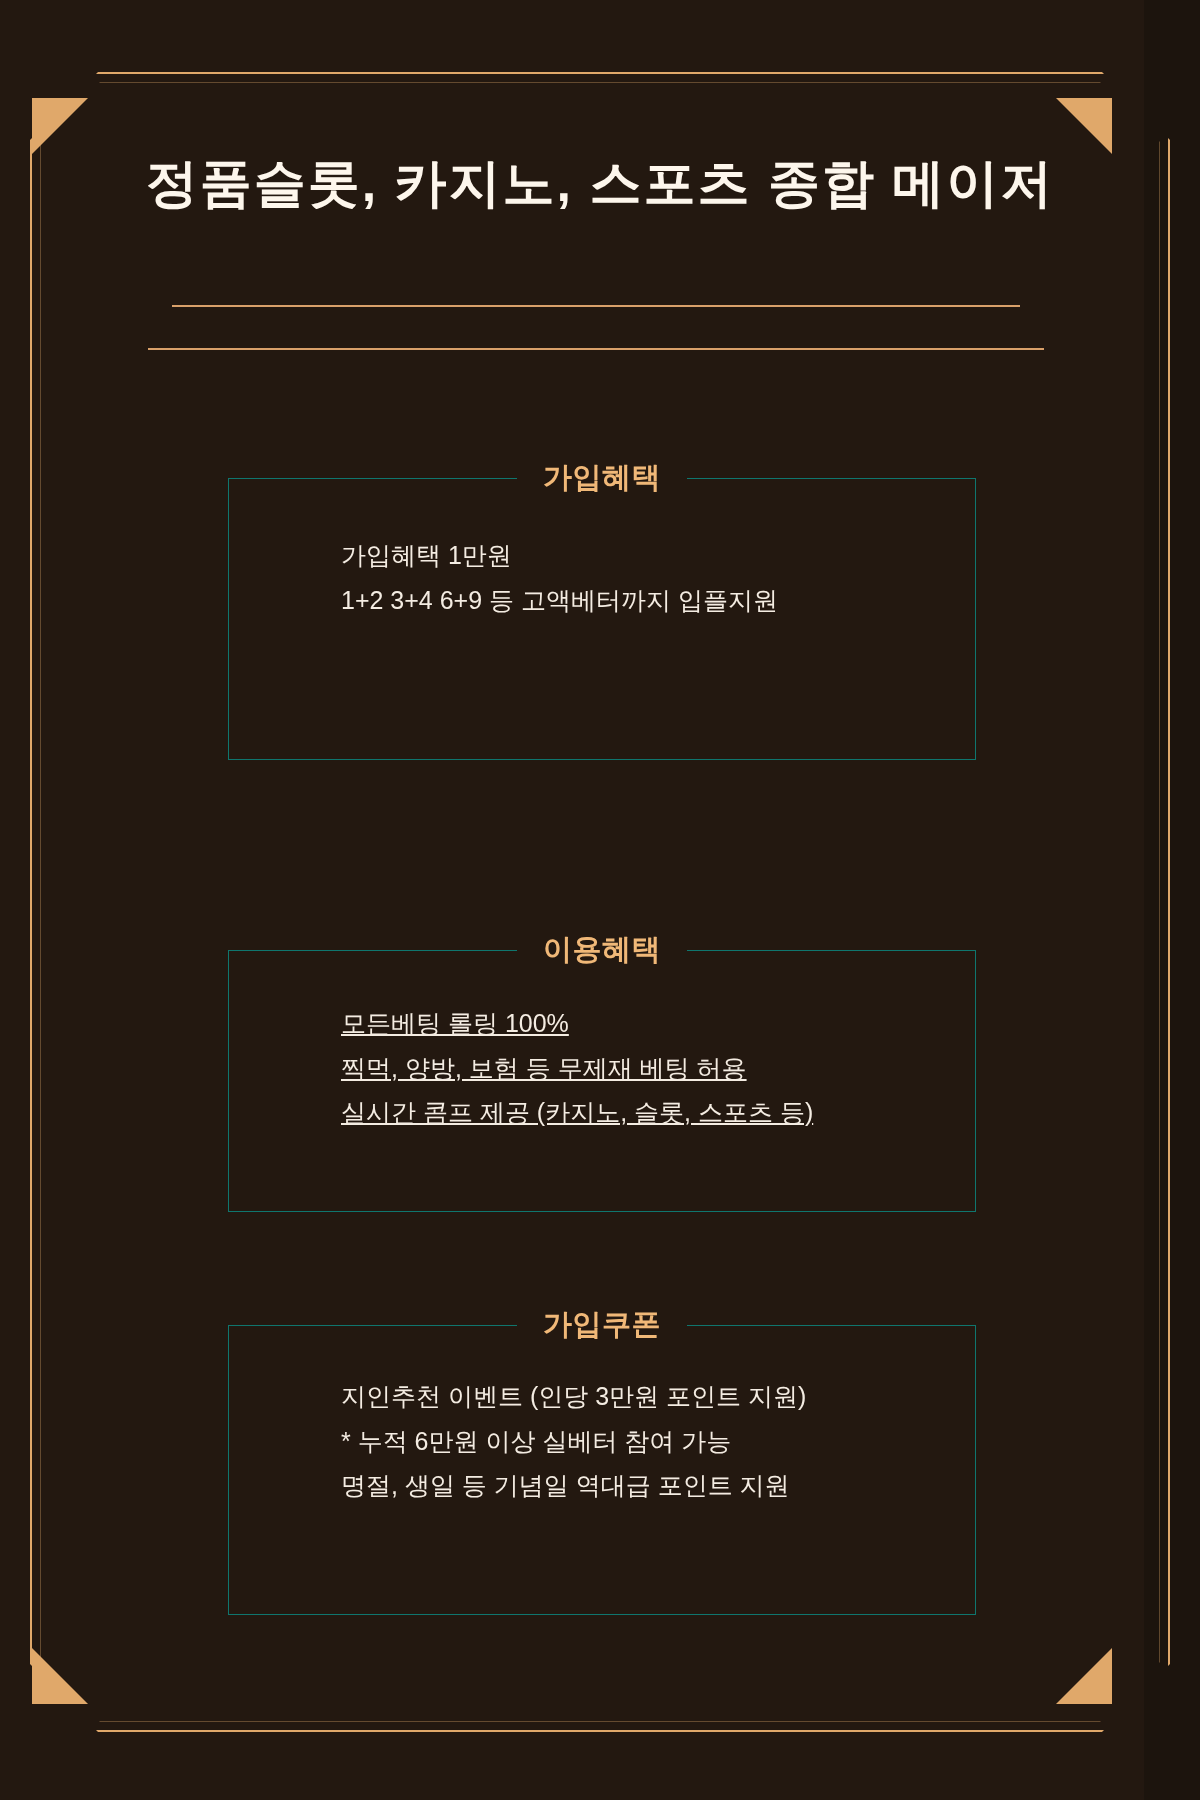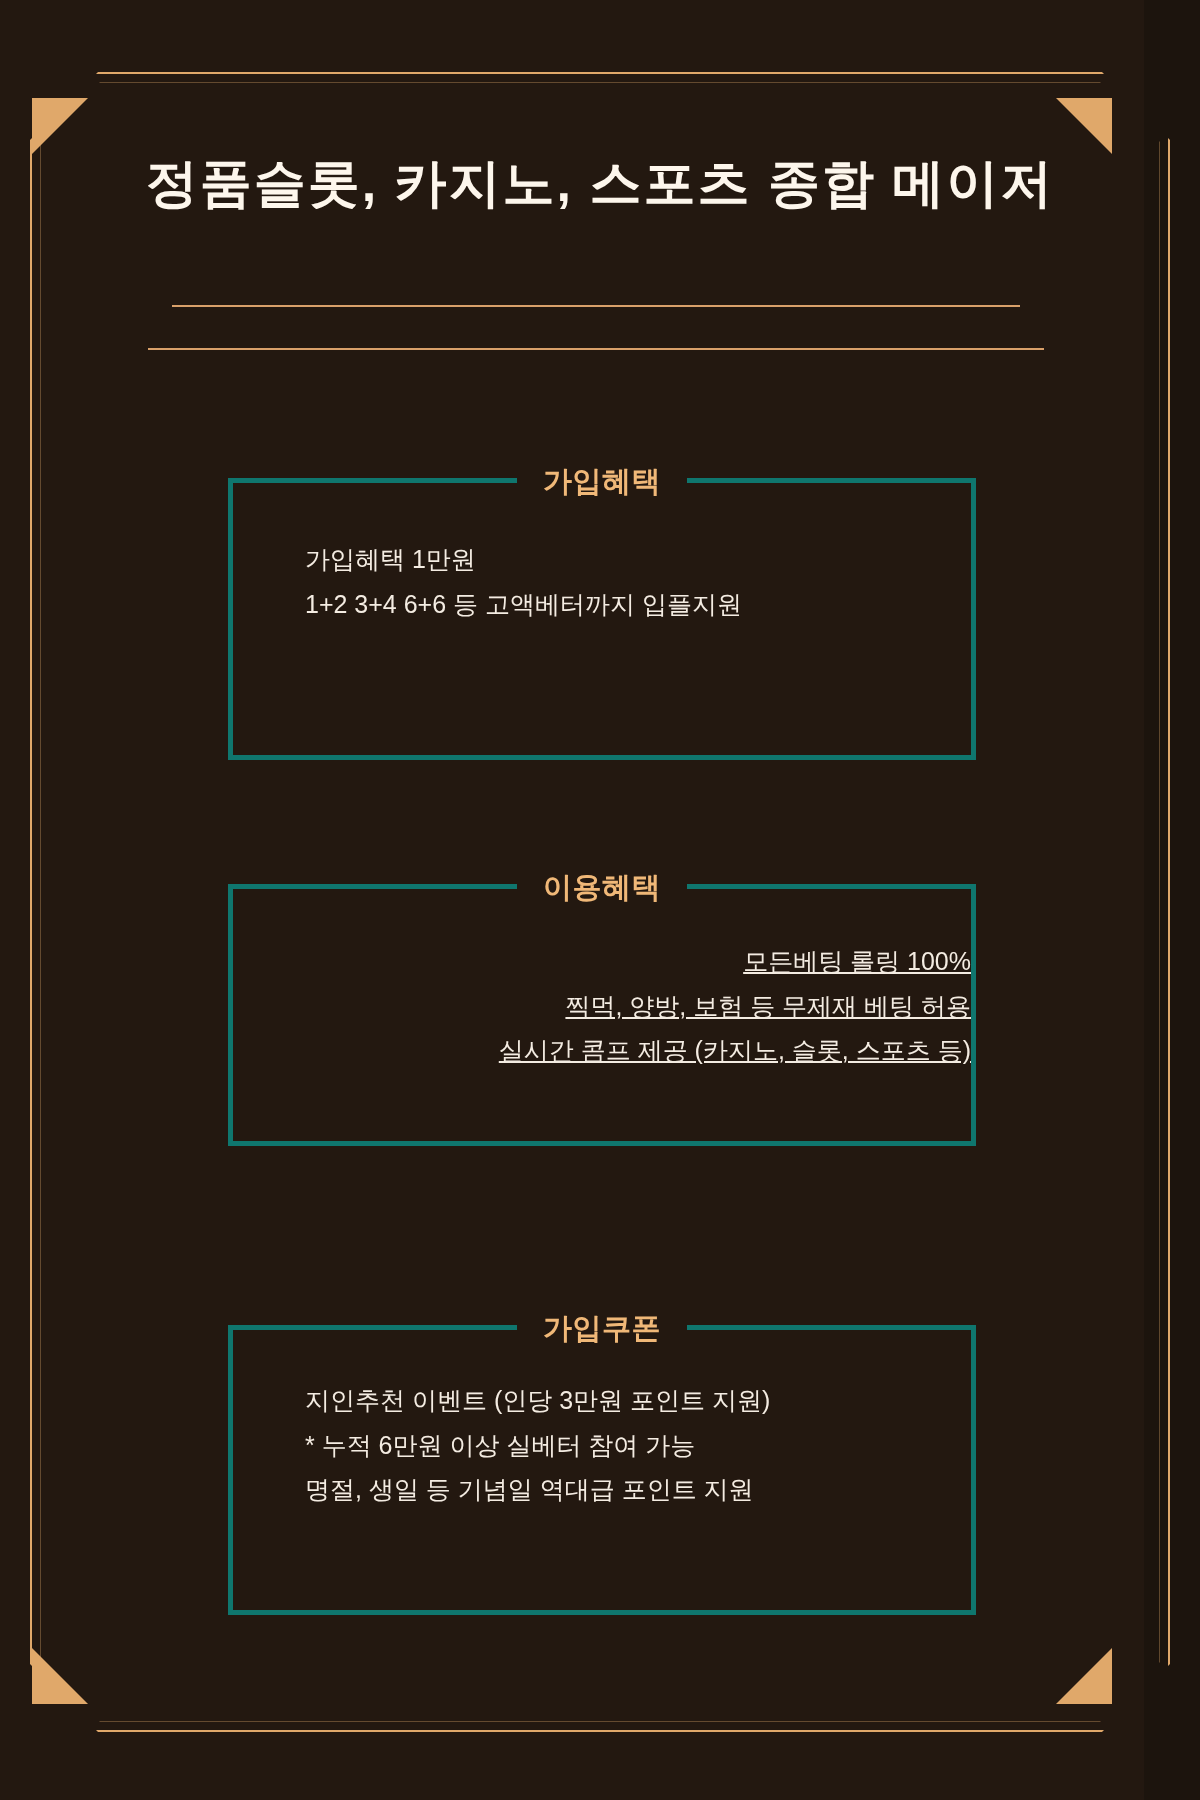--- a/index.html
+++ b/index.html
@@ -115,24 +115,25 @@
     top: 348px;
     width: 896px;
   }
 
   
   .card {
     position: absolute;
     left: 228px;
     width: 748px;
     box-sizing: border-box;
-    border: 5px solid #0f766e;
+    border: 1px solid #0f766e;
+    padding-left: 40px;
   }
   .card.c1 { top: 478px; height: 282px; }
-  .card.c2 { top: 884px; height: 262px; text-align: right; }
+  .card.c2 { top: 950px; height: 262px; }
   .card.c3 { top: 1325px; height: 290px; }
 
   .card-title {
     position: absolute;
     top: -21px;
     left: 50%;
     transform: translateX(-50%);
     background: #231810;
     padding: 0 26px;
     color: #f0b878;
@@ -170,21 +171,21 @@
 
   <div class="headline">정품슬롯, 카지노, 스포츠 종합 메이저</div>
 
   <div class="rule one"></div>
   <div class="rule two"></div>
 
   <div class="card c1">
     <div class="card-title">가입혜택</div>
     <div class="card-body">
       <div class="line">가입혜택 1만원</div>
-      <div class="line">1+2 3+4 6+6 등 고액베터까지 입플지원</div>
+      <div class="line">1+2 3+4 6+9 등 고액베터까지 입플지원</div>
     </div>
   </div>
 
   <div class="card c2">
     <div class="card-title">이용혜택</div>
     <div class="card-body">
       <div class="line">모든베팅 롤링 100%</div>
       <div class="line">찍먹, 양방, 보험 등 무제재 베팅 허용</div>
       <div class="line">실시간 콤프 제공 (카지노, 슬롯, 스포츠 등)</div>
     </div>

